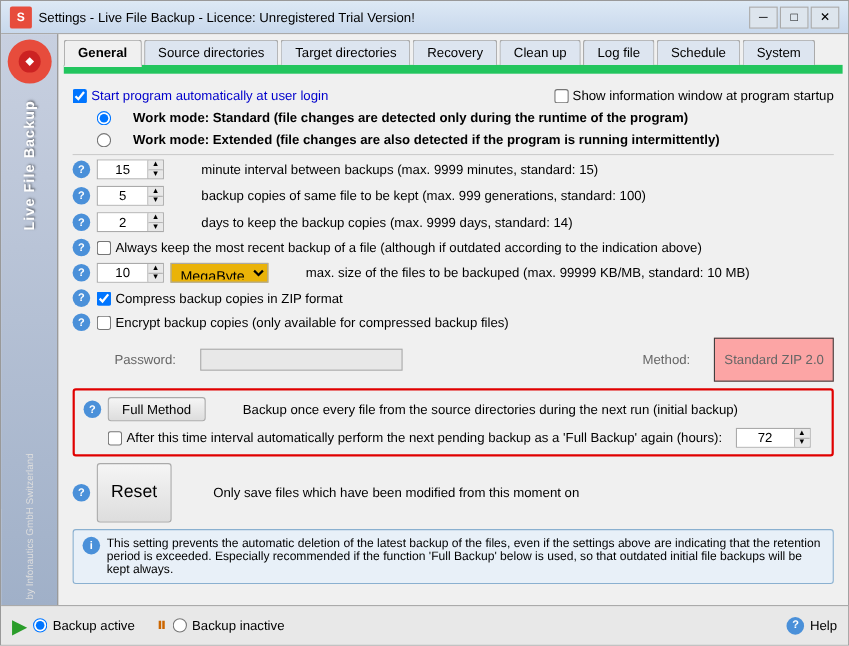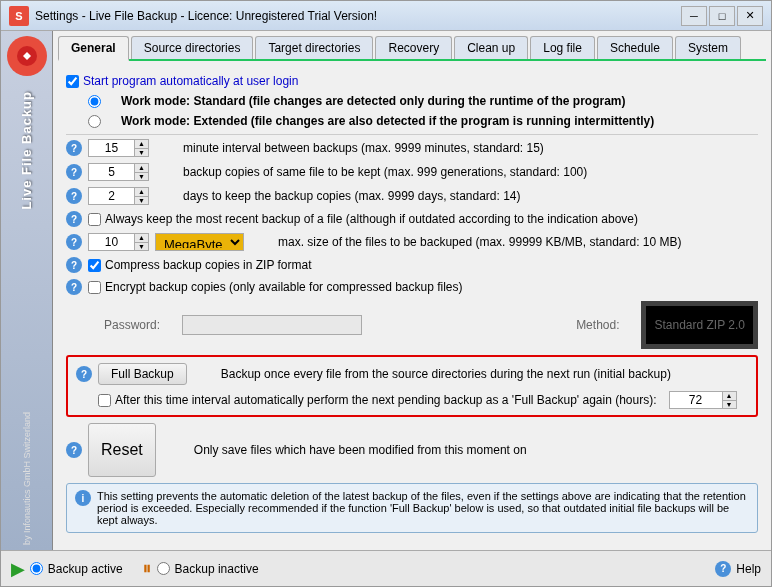--- a/index.html
+++ b/index.html
@@ -107,21 +107,21 @@
       margin-bottom: 5px;
     }
     .main-area {
       flex: 1;
       display: flex;
       flex-direction: column;
       padding: 5px;
     }
     .tabs {
       display: flex;
-      border-bottom: 2px solid #22c55e;
+      border-bottom: 8px solid #22c55e;
       margin-bottom: 8px;
     }
     .tab {
       padding: 4px 12px;
       border: 1px solid #aaa;
       border-bottom: none;
       background: #dde5f0;
       cursor: pointer;
       font-size: 12px;
       margin-right: 2px;
@@ -299,22 +299,22 @@
     .password-input {
       flex: 1;
       border: 1px solid #aaa;
       padding: 2px 4px;
       font-size: 12px;
       height: 20px;
       background: #f5f5f5;
     }
     .method-label { font-size: 12px; color: #666; }
     .method-value {
-      border: 5px solid #404040;
-      background: #000000;
+      border: 1px solid #404040;
+      background: #fca5a5;
       padding: 19px 8px;
       font-size: 12px;
       color: #666;
       height: 20px;
       display: flex;
       align-items: center;
     }
     .divider {
       border: none;
       border-top: 1px solid #ccc;
@@ -363,20 +363,24 @@
       </div>
 
       <div class="panel">
 
         <div class="row">
           <label class="checkbox-label">
             <input type="checkbox" checked="" style="">
             <span>Start program automatically at user login</span>
           </label>
           <div style="flex:1"></div>
+          <label class="checkbox-label black">
+            <input type="checkbox" style="">
+            <span>Show information window at program startup</span>
+          </label>
         </div>
 
         <div class="row">
           <div style="width:16px"></div>
           <label class="radio-label">
             <input type="radio" name="workmode" checked="" style="">
             <span>Work mode: Standard (file changes are detected only during the runtime of the program)</span>
           </label>
         </div>
 
@@ -472,21 +476,21 @@
           <input type="password" class="password-input" style="width: 280px; background: rgb(232, 232, 232);">
           <div style="flex:1"></div>
           <span class="method-label">Method:</span>
           <div class="method-value">Standard ZIP 2.0</div>
         </div>
 
         <div class="highlighted-box">
 
           <div class="row" style="margin-bottom:6px;">
             <div class="help-icon">?</div>
-            <button class="full-backup-btn">Full Backup</button>
+            <button class="full-backup-btn">Full Method</button>
             <span class="text-small">Backup once every file from the source directories during the next run (initial backup)</span>
           </div>
 
           <div class="row" style="margin-bottom:0;">
             <div style="width:16px"></div>
             <label class="checkbox-label black">
               <input type="checkbox" style="">
               <span>After this time interval automatically perform the next pending backup as a 'Full Backup' again (hours):</span>
             </label>
             <div class="spinbox" style="margin-left:6px;">

